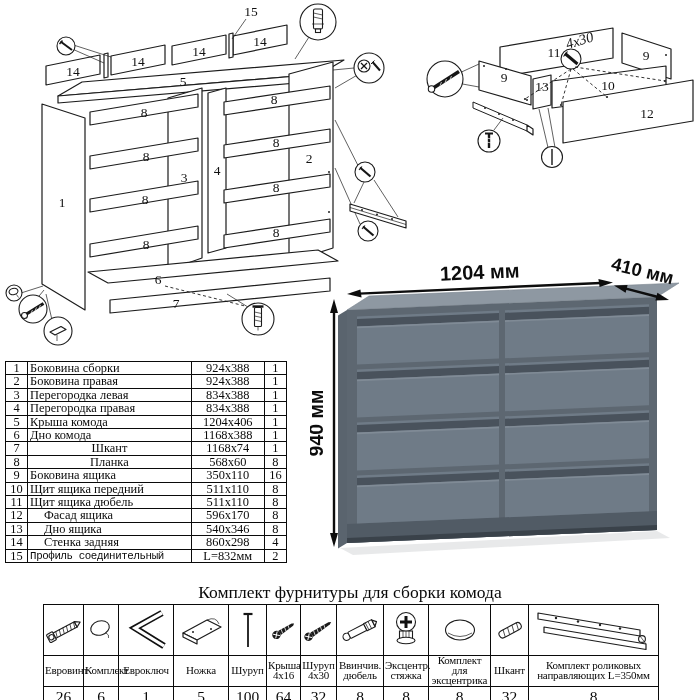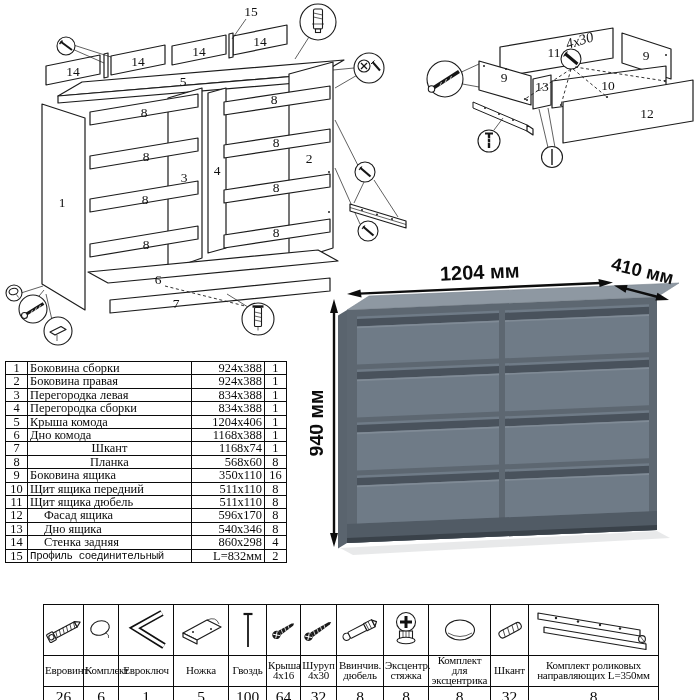--- a/index.html
+++ b/index.html
@@ -13,21 +13,21 @@
   .circ{fill:#fff;stroke:#1c1c1c;stroke-width:1.1;}
   .lbl{font-family:"Liberation Serif",serif;font-size:13.5px;fill:#111;text-anchor:middle;}
   .lblit{font-family:"Liberation Serif",serif;font-style:italic;font-size:14.5px;fill:#111;text-anchor:middle;}
   .dim{font-family:"Liberation Sans",sans-serif;font-weight:bold;fill:#0c0c0c;text-anchor:middle;}
 
   
   .parts-table{position:absolute;left:5px;top:361px;border-collapse:collapse;table-layout:fixed;width:282px;}
   .parts-table td{border:1.4px solid #0a0a0a;font-size:12.4px;line-height:12.4px;height:11.9px;
                   padding:0 2px;white-space:nowrap;overflow:hidden;color:#0a0a0a;}
   .parts-table td.num{text-align:center;padding:0;}
-  .parts-table td.size{text-align:right;margin-left:28px;}
+  .parts-table td.size{text-align:center;margin-left:28px;}
   .parts-table td.qty{text-align:center;padding:0;}
   .parts-table tr:nth-child(7) td.name,.parts-table tr:nth-child(8) td.name{text-align:center;}
   .parts-table tr:nth-child(12) td.name,.parts-table tr:nth-child(13) td.name,
   .parts-table tr:nth-child(14) td.name{padding-left:16px;}
   .parts-table tr:nth-child(15) td.name{font-size:10.8px;letter-spacing:-.4px;font-family:Liberation Mono, monospace;}
 
   
   .hw-title{position:absolute;left:40px;top:582px;width:620px;text-align:center;
             font-size:17.5px;color:#0a0a0a;}
   .hw-table{position:absolute;left:43px;top:604px;border-collapse:collapse;table-layout:fixed;width:615px;}
@@ -376,21 +376,21 @@
           <td class="qty">1</td>
         </tr>
     <tr>
           <td class="num">3</td>
           <td class="name">Перегородка левая</td>
           <td class="size">834x388</td>
           <td class="qty">1</td>
         </tr>
     <tr>
           <td class="num">4</td>
-          <td class="name">Перегородка сборки</td>
+          <td class="name">Перегородка правая</td>
           <td class="size">834x388</td>
           <td class="qty">1</td>
         </tr>
     <tr>
           <td class="num">5</td>
           <td class="name">Крыша комода</td>
           <td class="size">1204x406</td>
           <td class="qty">1</td>
         </tr>
     <tr>
@@ -449,20 +449,21 @@
         </tr>
     <tr>
           <td class="num">15</td>
           <td class="name">Профиль соединительный</td>
           <td class="size">L=832мм</td>
           <td class="qty">2</td>
         </tr>
   </tbody>
 </table>
 
+<div class="hw-title">Комплект фурнитуры для сборки комода</div>
 
 <table class="hw-table">
   <colgroup>
     <col style="width:40px">
         <col style="width:35px">
         <col style="width:55px">
         <col style="width:55px">
     <col style="width:38px">
         <col style="width:34px">
         <col style="width:36px">
@@ -596,21 +597,21 @@
         <circle class="circ" cx="112" cy="32" r="3.4"></circle>
         <line class="thin" x1="110" y1="29" x2="116" y2="37"></line>
       </svg>
     </td>
   </tr>
   <tr>
     <td class="nm">Евровинт</td>
     <td class="nm">Комплект</td>
     <td class="nm">Евроключ</td>
     <td class="nm">Ножка</td>
-    <td class="nm">Гвоздь</td>
+    <td class="nm">Шуруп</td>
     <td class="nm">Крыша 4x16</td>
     <td class="nm">Шуруп 4x30</td>
     <td class="nm">Ввинчив. дюбель</td>
     <td class="nm">Эксцентр. стяжка</td>
     <td class="nm">Комплект для эксцентрика</td>
     <td class="nm">Шкант</td>
     <td class="nm">Комплект роликовых направляющих L=350мм</td>
   </tr>
   <tr>
     <td class="qt">26</td>

